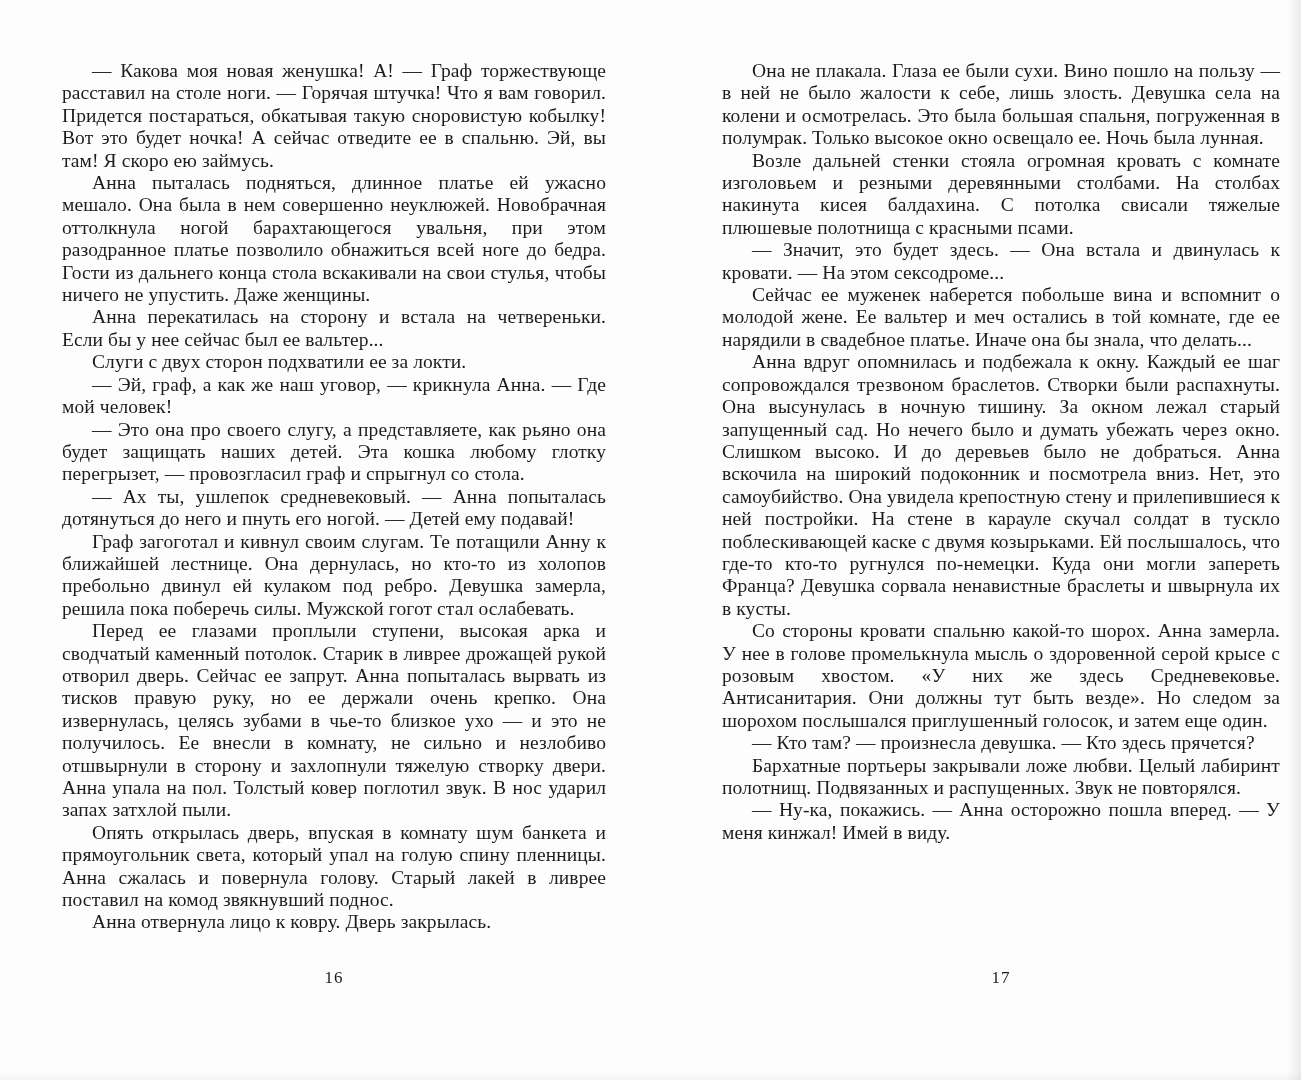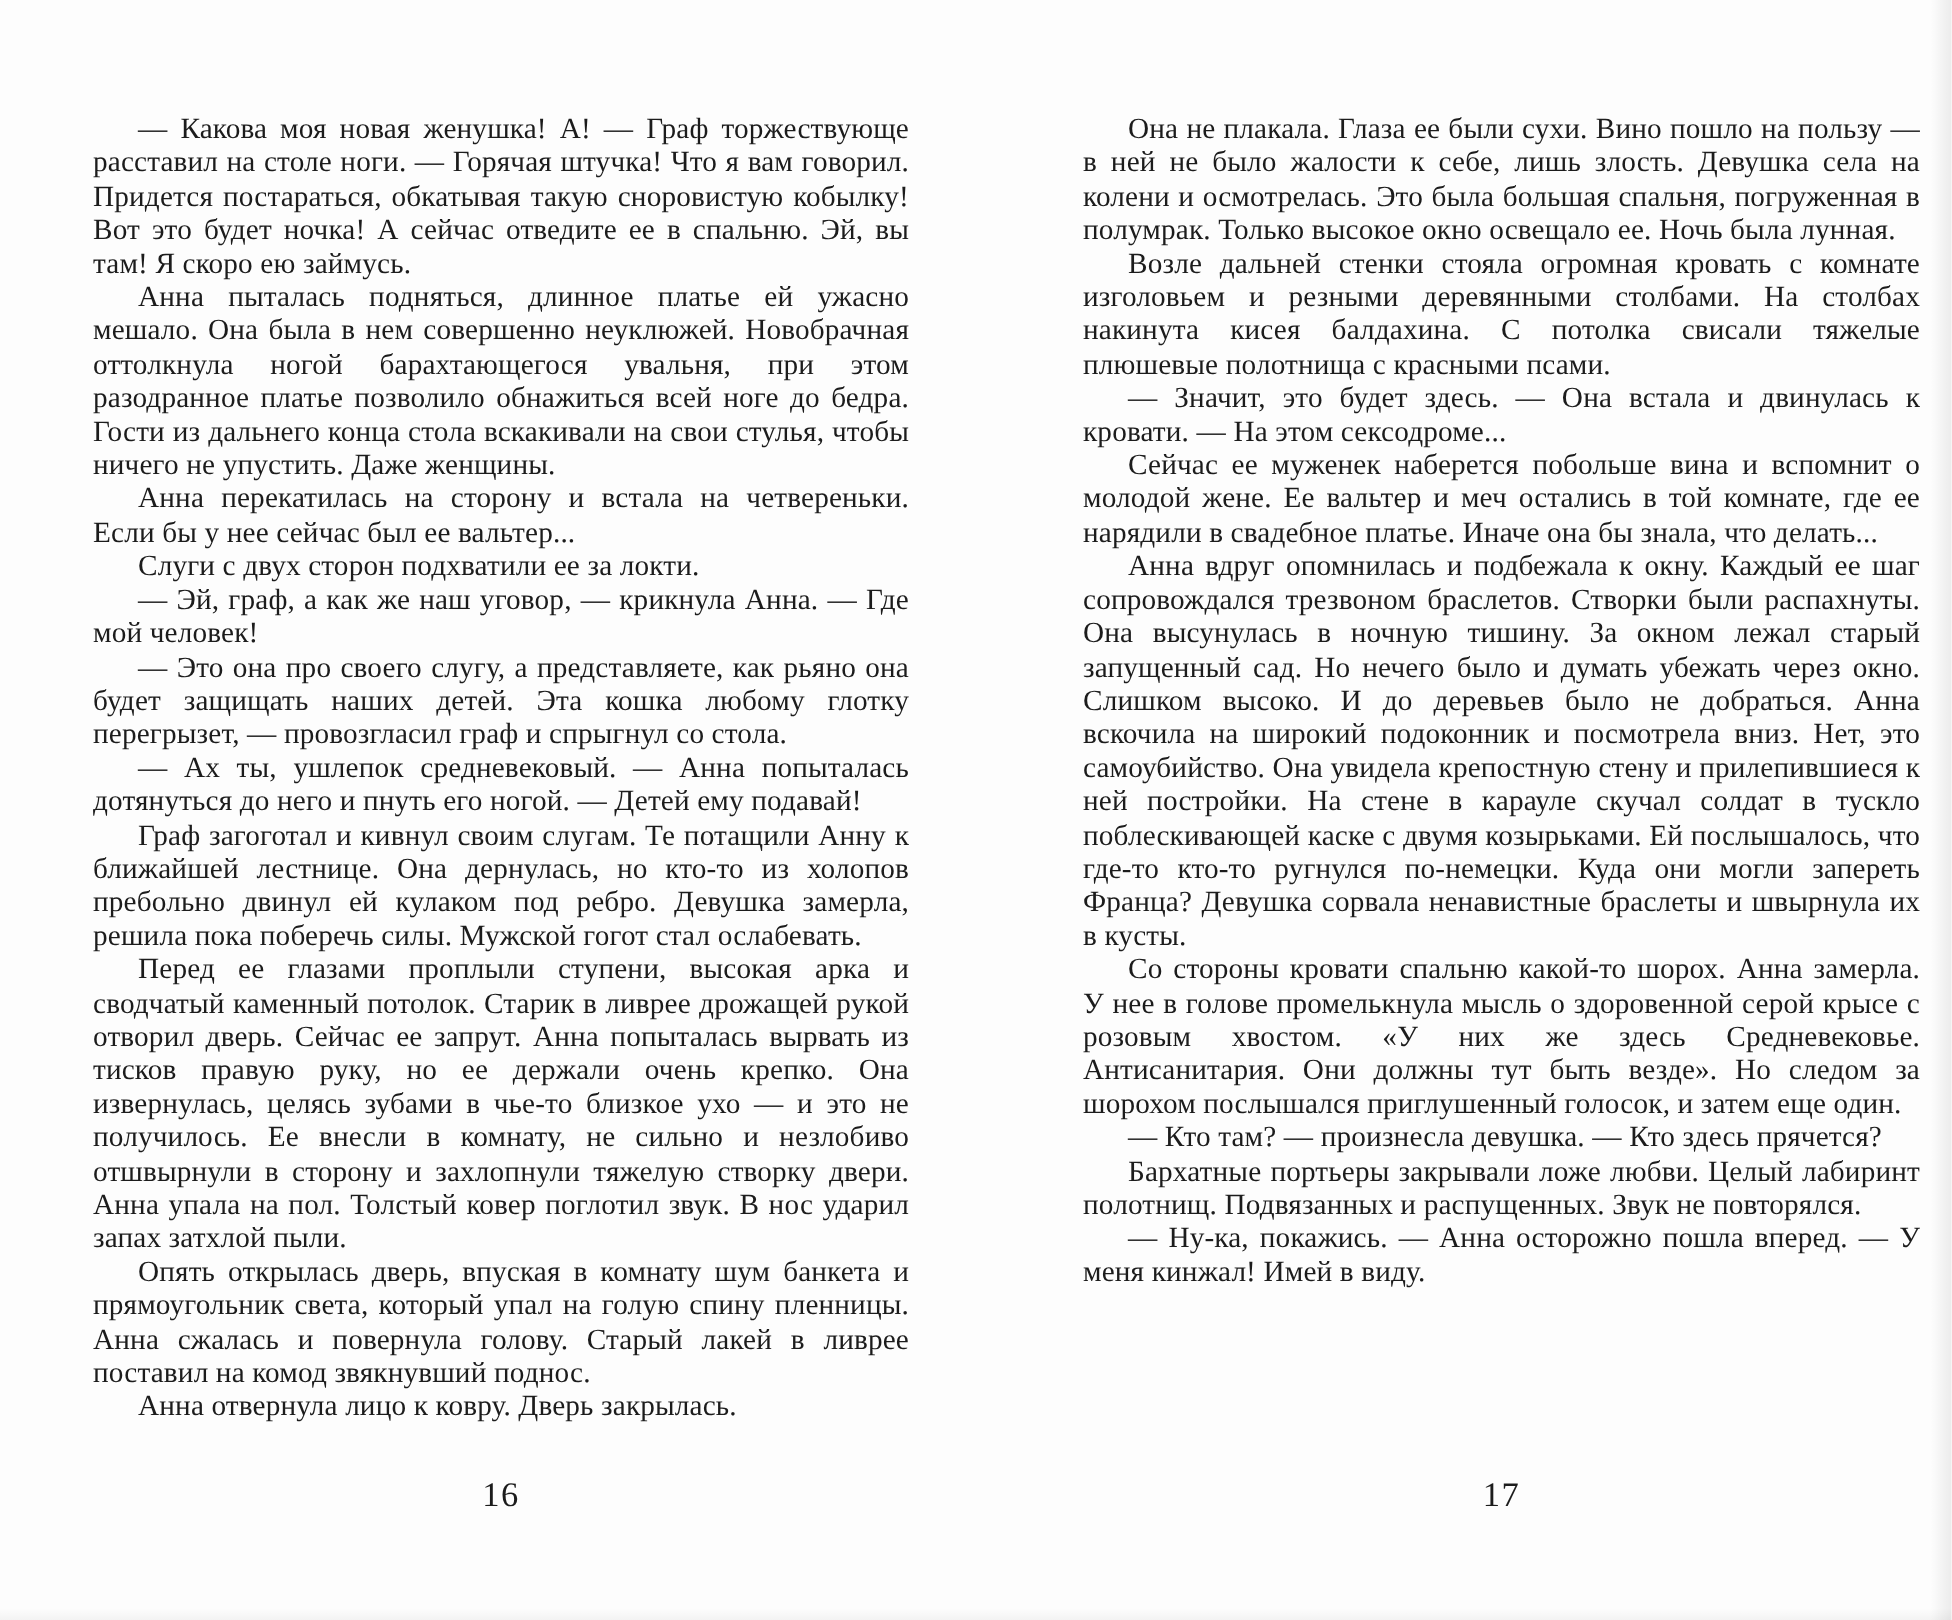--- a/index.html
+++ b/index.html
@@ -37,41 +37,41 @@
     position: absolute;
     left: 0;
     bottom: 0;
     width: 100%;
     height: 8px;
     background: linear-gradient(to bottom, rgba(0,0,0,0), rgba(0,0,0,0.04));
     pointer-events: none;
   }
   .page {
     position: absolute;
-    top: 76px;
+    top: 60px;
     height: 960px;
   }
   .page-left  { left: 62px;  width: 544px; }
   .page-right { left: 722px; width: 558px; }
 
   .page-text p {
     margin: 0;
     font-size: 19.5px;
     line-height: 22.4px;
     text-align: justify;
     text-indent: 30px;
     letter-spacing: 0.1px;
   }
   .page-number {
     position: absolute;
     top: 908px;
     left: 0;
     width: 100%;
     text-align: center;
-    font-size: 23px;
+    font-size: 17px;
     letter-spacing: 1px;
   }
 </style>
 </head>
 <body>
 
 <div class="spread">
 
   <div class="page page-left">
     <div class="page-text">

